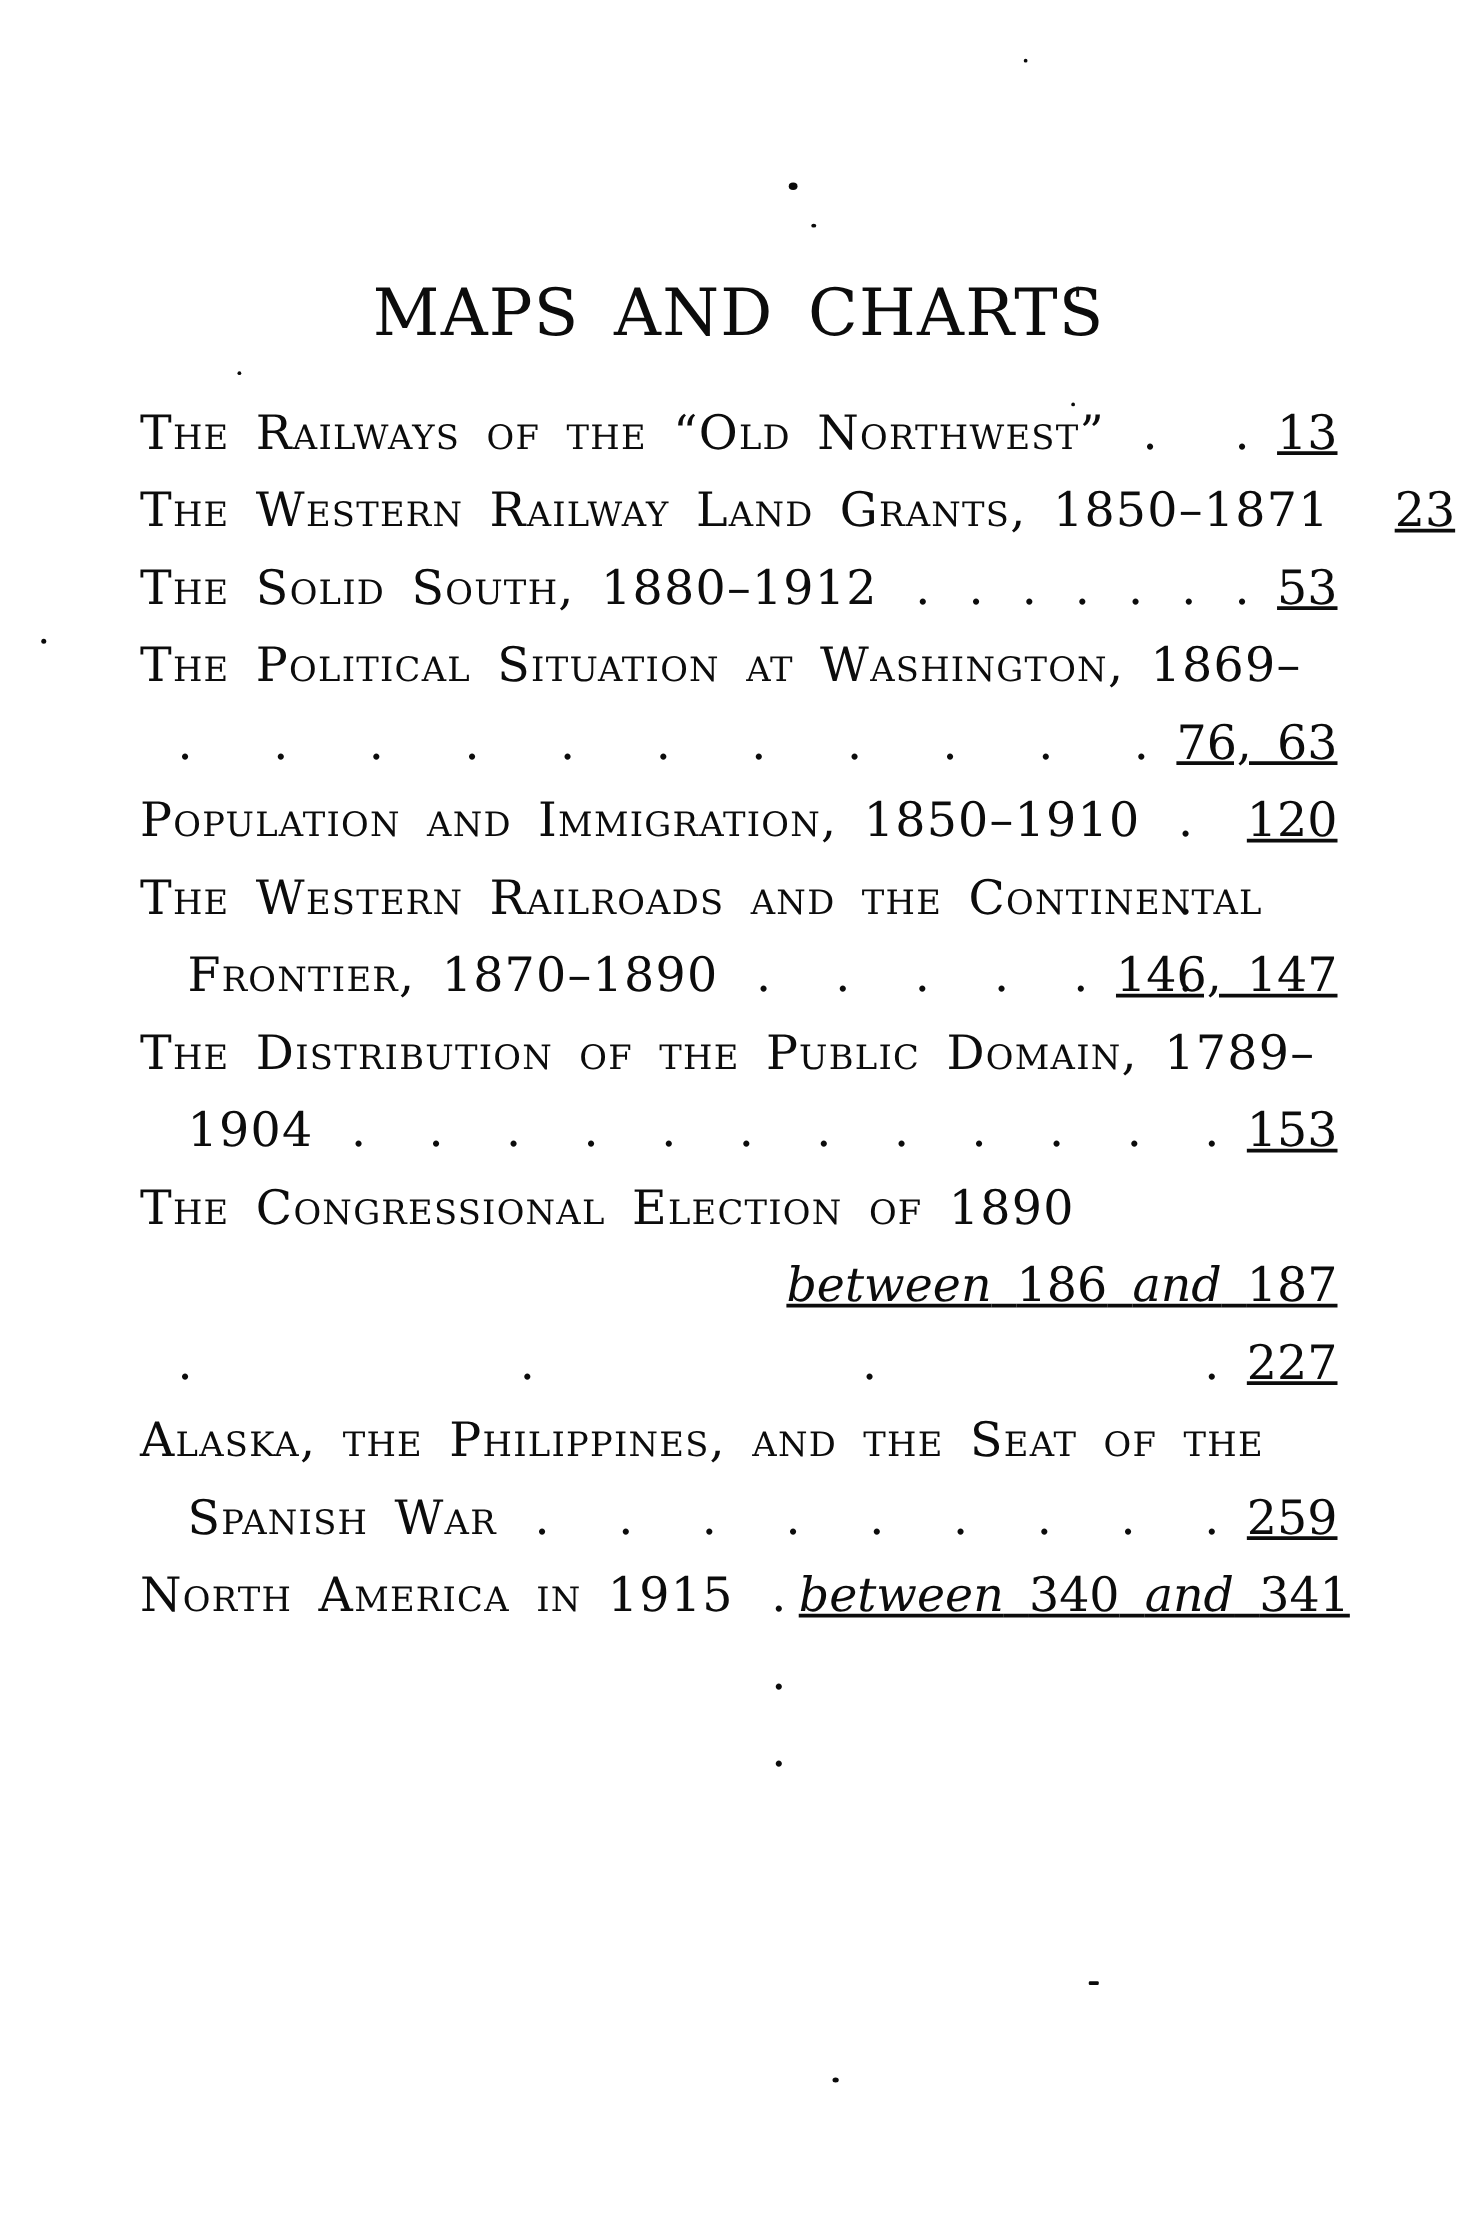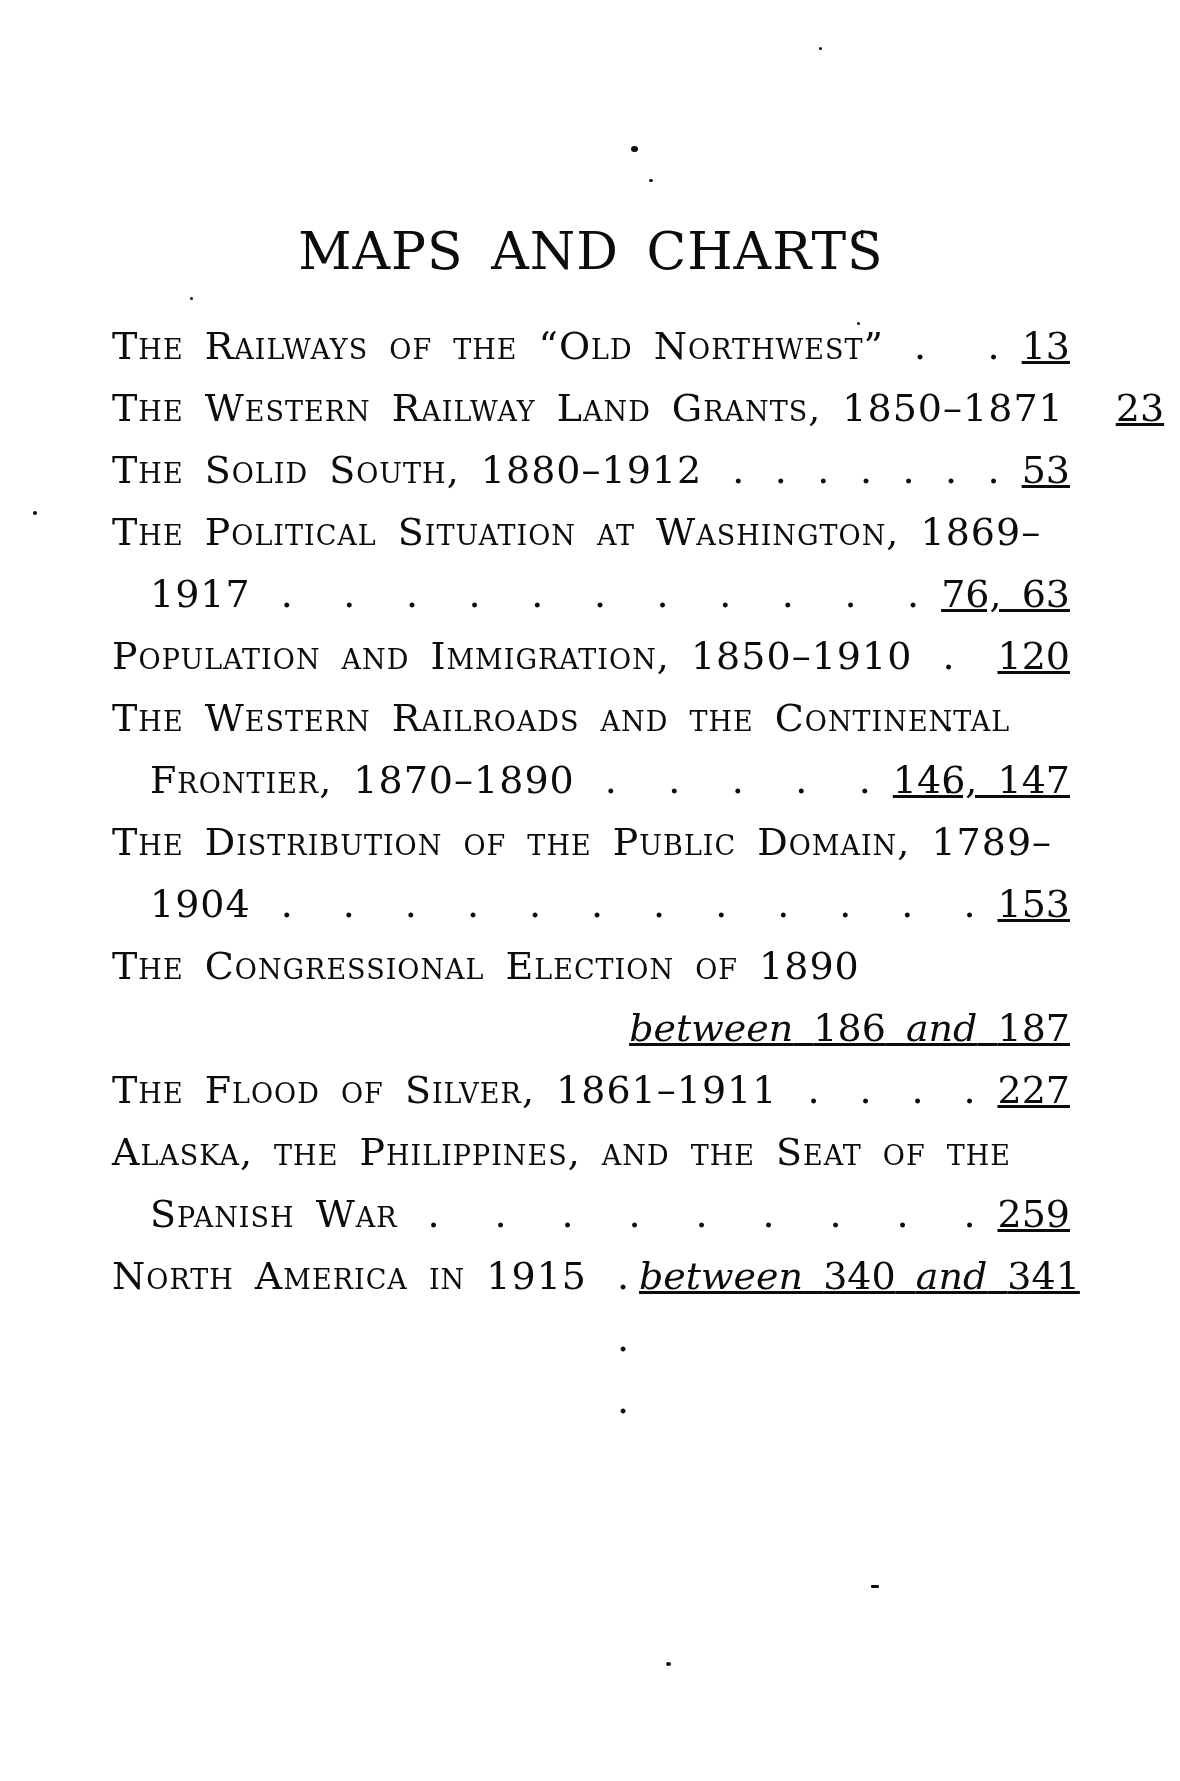--- a/index.html
+++ b/index.html
@@ -93,21 +93,20 @@
       <span class="pg">53</span>
     </div>
 
     <div class="entry">
       <span class="t">The Political Situation at Washington, 1869–</span>
       <span class="dots"></span>
       <span class="pg"></span>
     </div>
 
     <div class="entry indent">
-      <span class="t">1917</span>
       <span class="dots">. . . . . . . . . . .</span>
       <span class="pg">76, 63</span>
     </div>
 
     <div class="entry">
       <span class="t">Population and Immigration, 1850–1910</span>
       <span class="dots">. . .</span>
       <span class="pg">120</span>
     </div>
 
@@ -144,21 +143,20 @@
     <div class="entry right">
       <span class="pg">
         <span class="it">between</span>
         <span>186</span>
         <span class="it">and</span>
         <span>187</span>
       </span>
     </div>
 
     <div class="entry">
-      <span class="t">The Flood of Silver, 1861–1911</span>
       <span class="dots">. . . .</span>
       <span class="pg">227</span>
     </div>
 
     <div class="entry">
       <span class="t">Alaska, the Philippines, and the Seat of the</span>
       <span class="dots"></span>
       <span class="pg"></span>
     </div>
 

